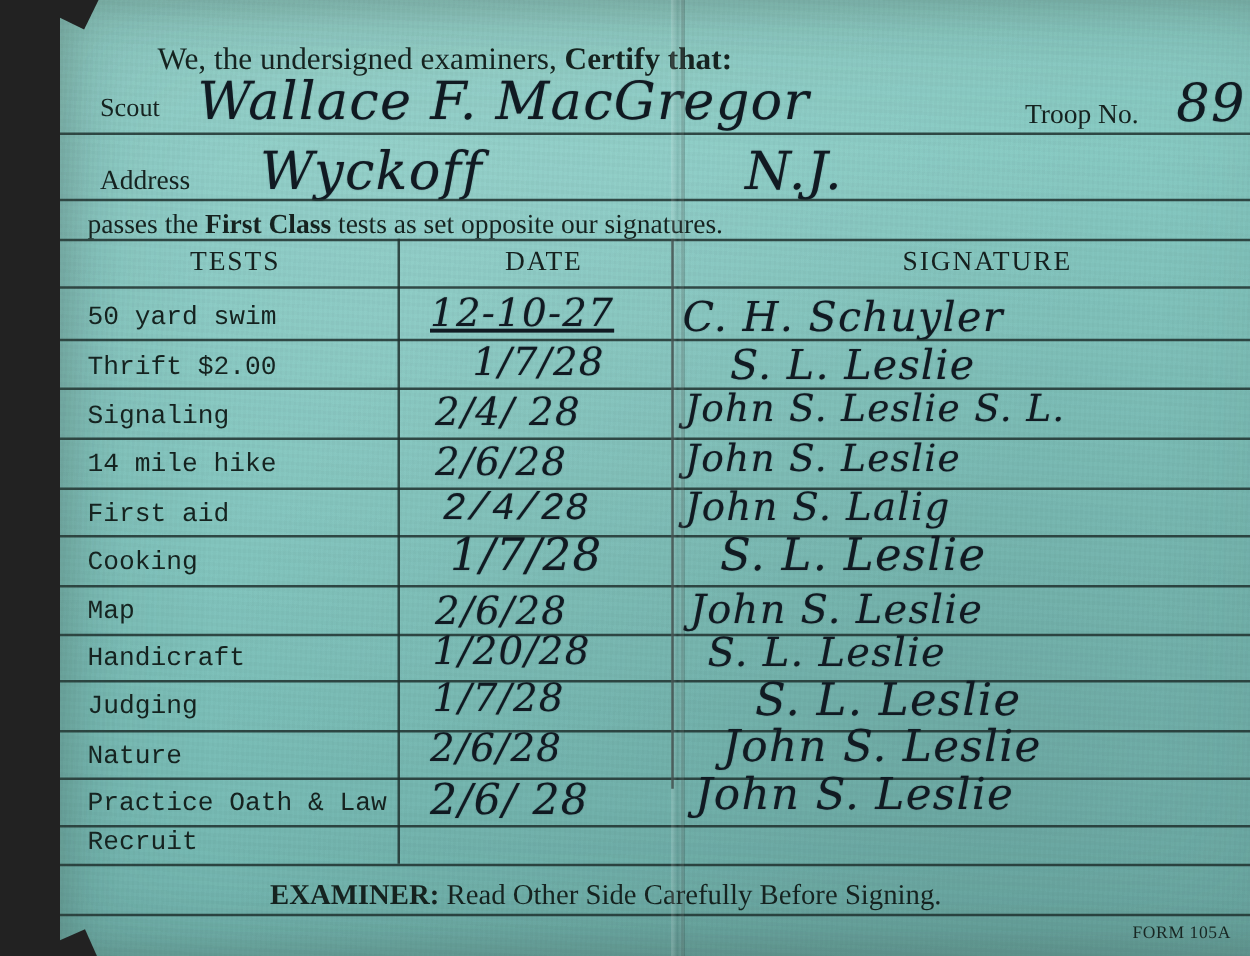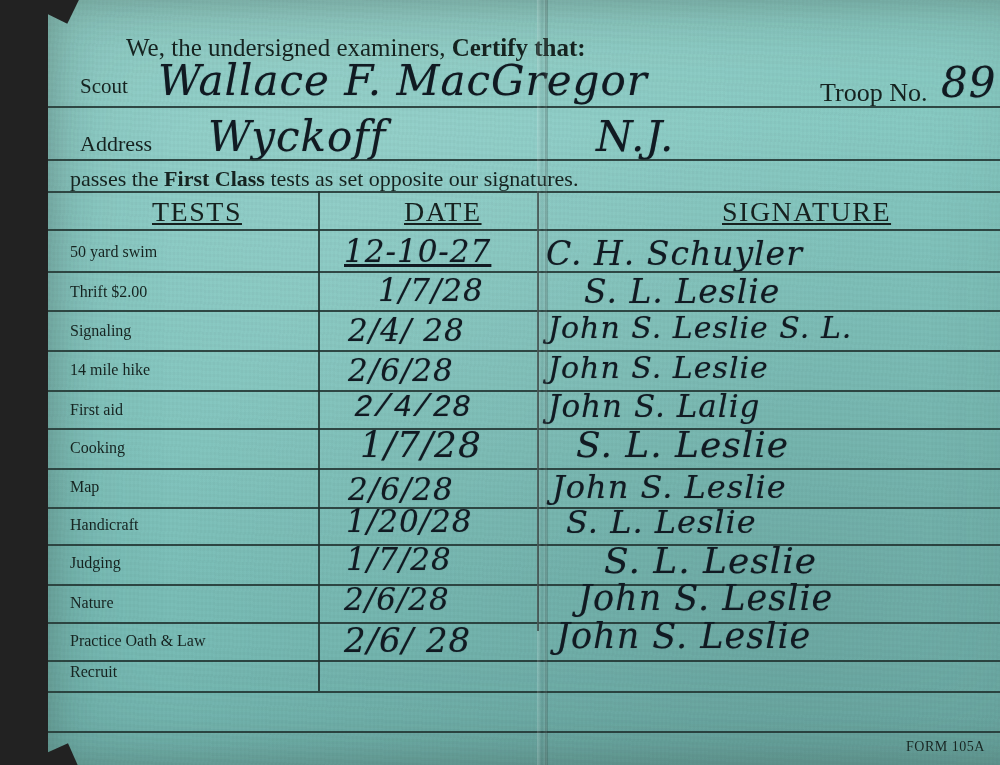--- a/index.html
+++ b/index.html
@@ -98,40 +98,39 @@
   .hand {
     position: absolute;
     font-family: "DejaVu Serif", serif;
     font-style: italic;
     color: #111a22;
     white-space: nowrap;
     letter-spacing: 1px;
     text-shadow: 0 0 1px rgba(17,26,34,0.45);
   }
 
-  .tests-label { font-size: 16px; }
+  .tests-label { font-size: 21px; font-family: Liberation Mono, monospace; }
   .date-hand { font-size: 31px; }
   .sig-hand { font-size: 33px; }
 
   #hdr-line1 { left: 78px; top: 34px; font-size: 25px; }
   #hdr-line1 b { font-weight: bold; }
   #scout-lbl { left: 32px; top: 74px; font-size: 21px; }
-  #troop-lbl { left: 772px; top: 78px; font-size: 26px; }
+  #troop-lbl { left: 772px; top: 78px; font-size: 22px; }
   #addr-lbl { left: 32px; top: 131px; font-size: 22px; }
   #satis-lbl { left: 788px; top: 138px; font-size: 22px; }
   #passes-lbl { left: 22px; top: 166px; font-size: 22px; }
   #examiner-lbl { left: 168px; top: 703px; font-size: 23px; }
   #maker-lbl { left: 58px; top: 741px; font-size: 11.5px; letter-spacing: .6px; }
   #formno-lbl { left: 858px; top: 739px; font-size: 14px; letter-spacing: .5px; }
 
   .colhead {
     position: absolute;
-    font-size: 28px;
+    font-size: 22px;
     letter-spacing: 1.5px;
-    text-decoration: underline;
   }
 </style>
 </head>
 <body>
 
 <div id="card">
 
   <div class="corner tl"></div>
   <div class="corner tr"></div>
   <div class="corner bl"></div>
@@ -230,18 +229,21 @@
     <div class="rule" style="left:0; top:660px; width:1000px;"></div>
 
     <div class="printed tests-label" style="left:22px; top:663px;">Recruit</div>
     <div class="hand date-hand" style="left:296px; top:655px;"></div>
     <div class="hand sig-hand" style="left:508px; top:655px;"></div>
 
   </div>
 
   <div class="rule" style="left:0; top:691px; width:1000px; height:2px;"></div>
 
+  <div class="printed" id="examiner-lbl">
+    <b>EXAMINER:</b><span>  Read Other Side Carefully Before Signing.</span>
+  </div>
 
   <div class="rule" style="left:0; top:731px; width:1000px; height:2px;"></div>
 
   <div class="printed" id="formno-lbl">FORM 105A</div>
 
 </div>
 
 </body></html>

